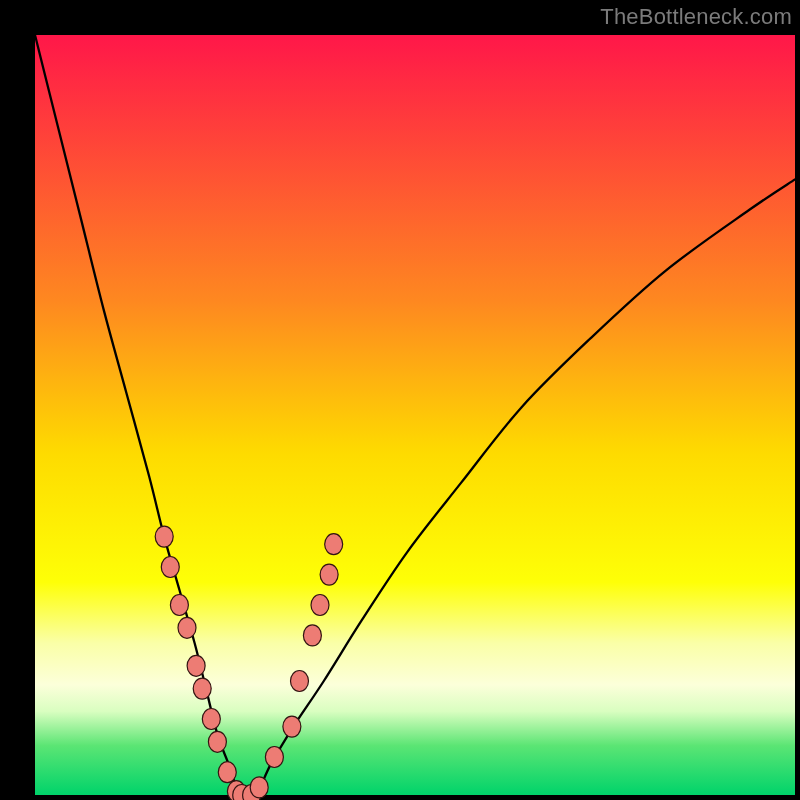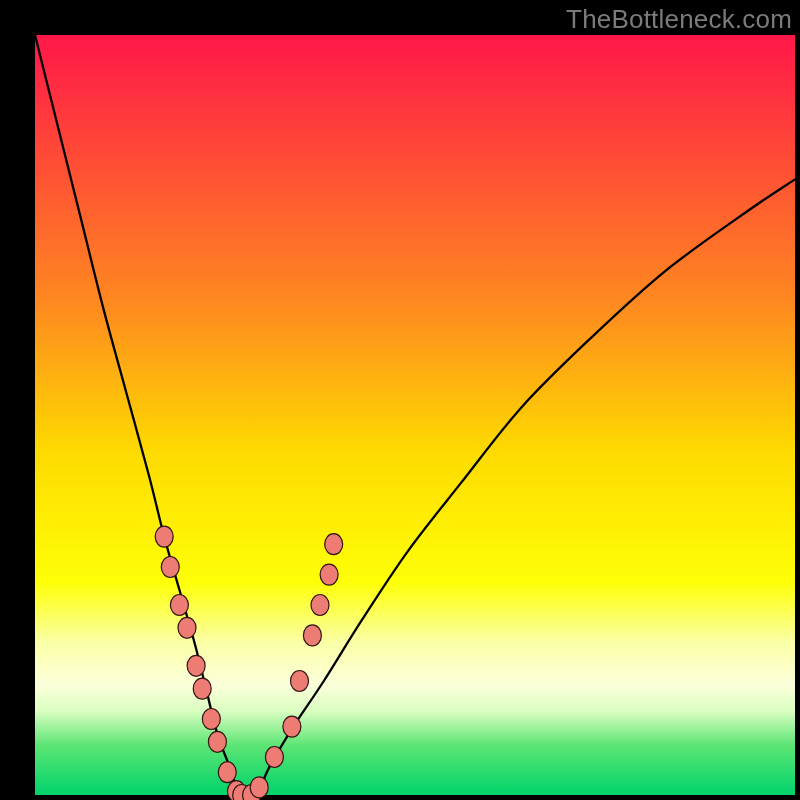--- a/index.html
+++ b/index.html
@@ -15,21 +15,21 @@
     position: relative;
     width: 800px;
     height: 800px;
     background: #000;
   }
   .watermark {
     position: absolute;
     top: 4px;
     right: 8px;
     color: #7b7b7b;
-    font-size: 26px;
+    font-size: 22px;
     font-weight: 400;
     letter-spacing: 0.2px;
     z-index: 10;
     text-align: center;
   }
   svg.chart {
     position: absolute;
     left: 0;
     top: 0;
   }

